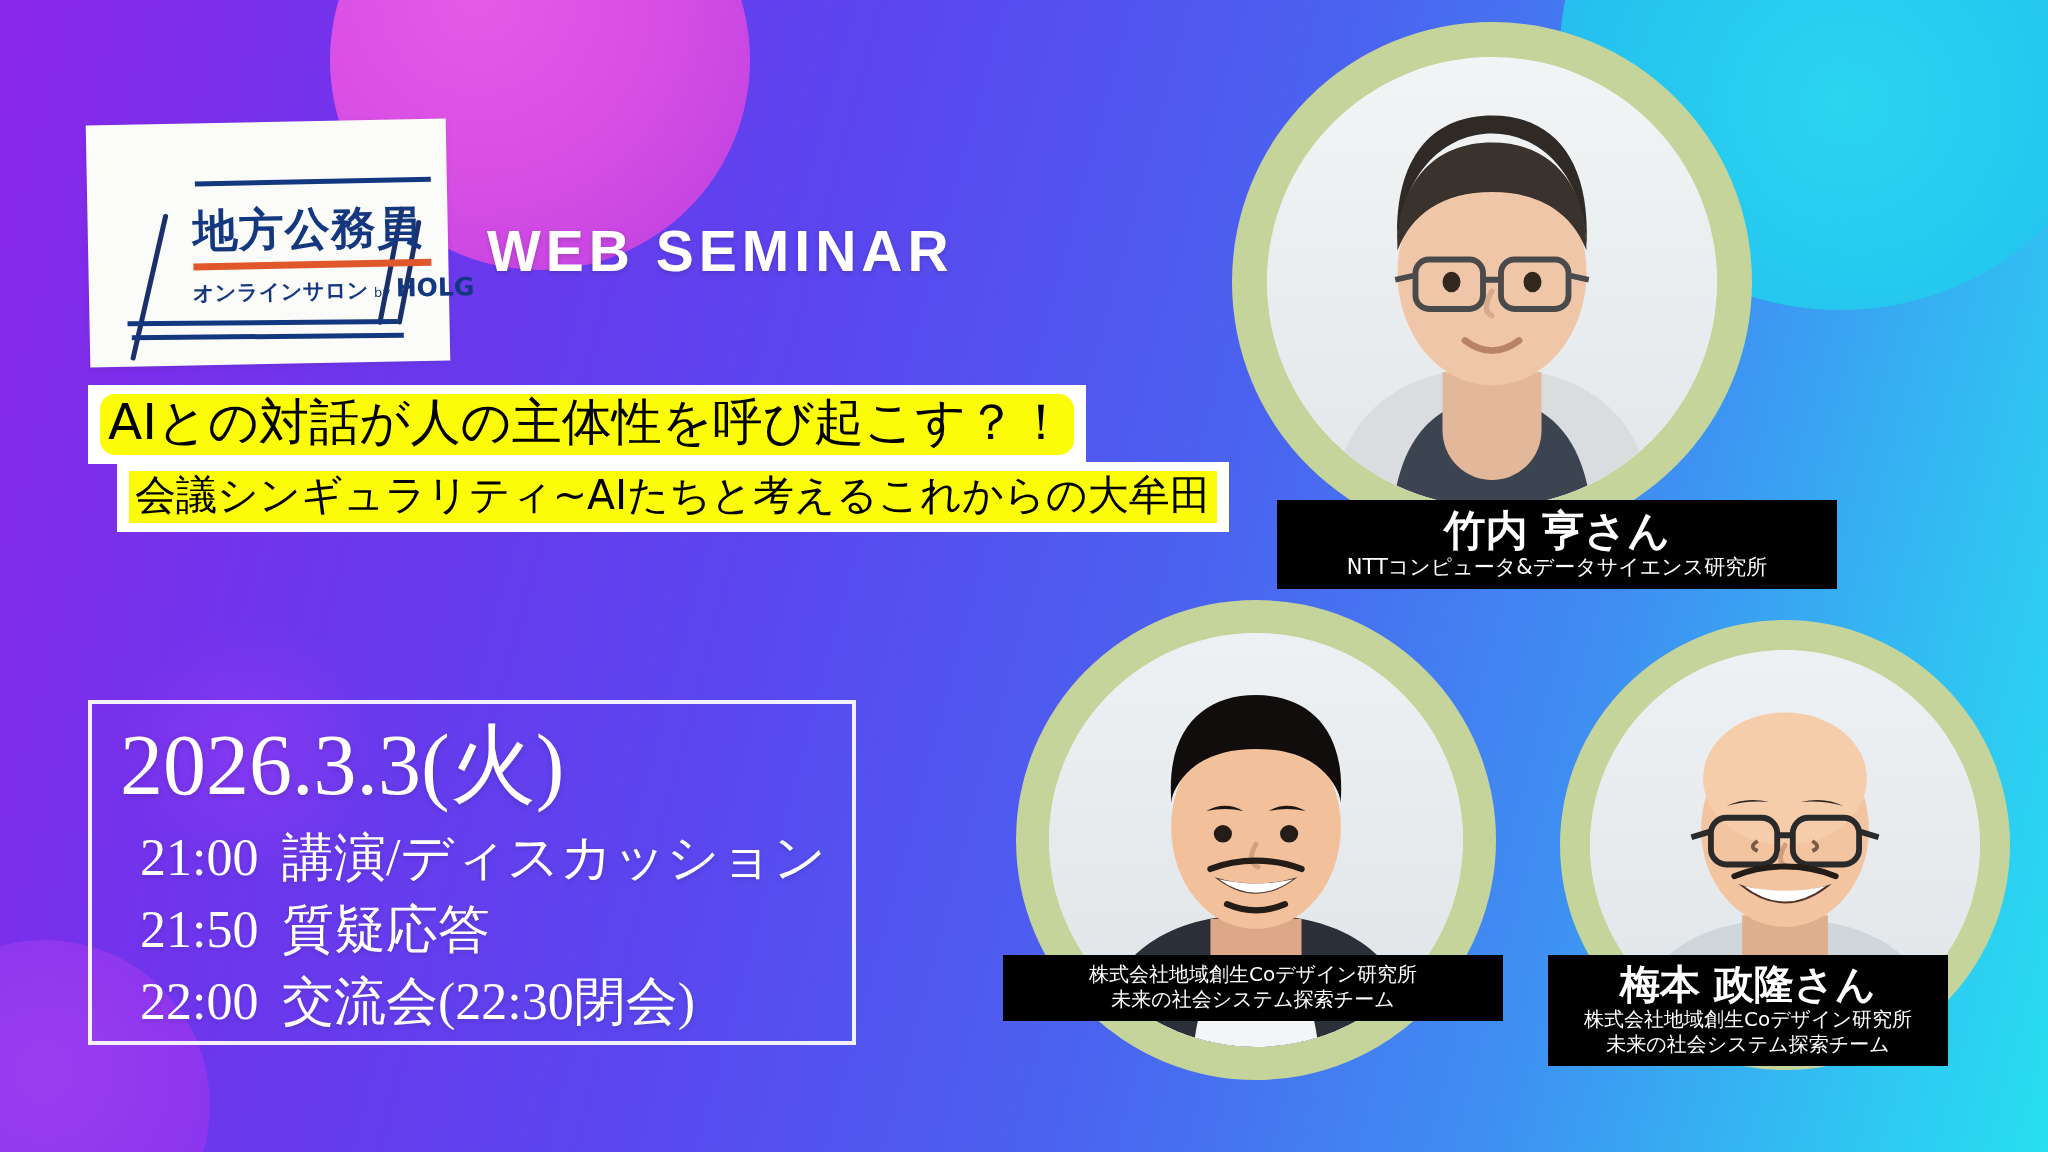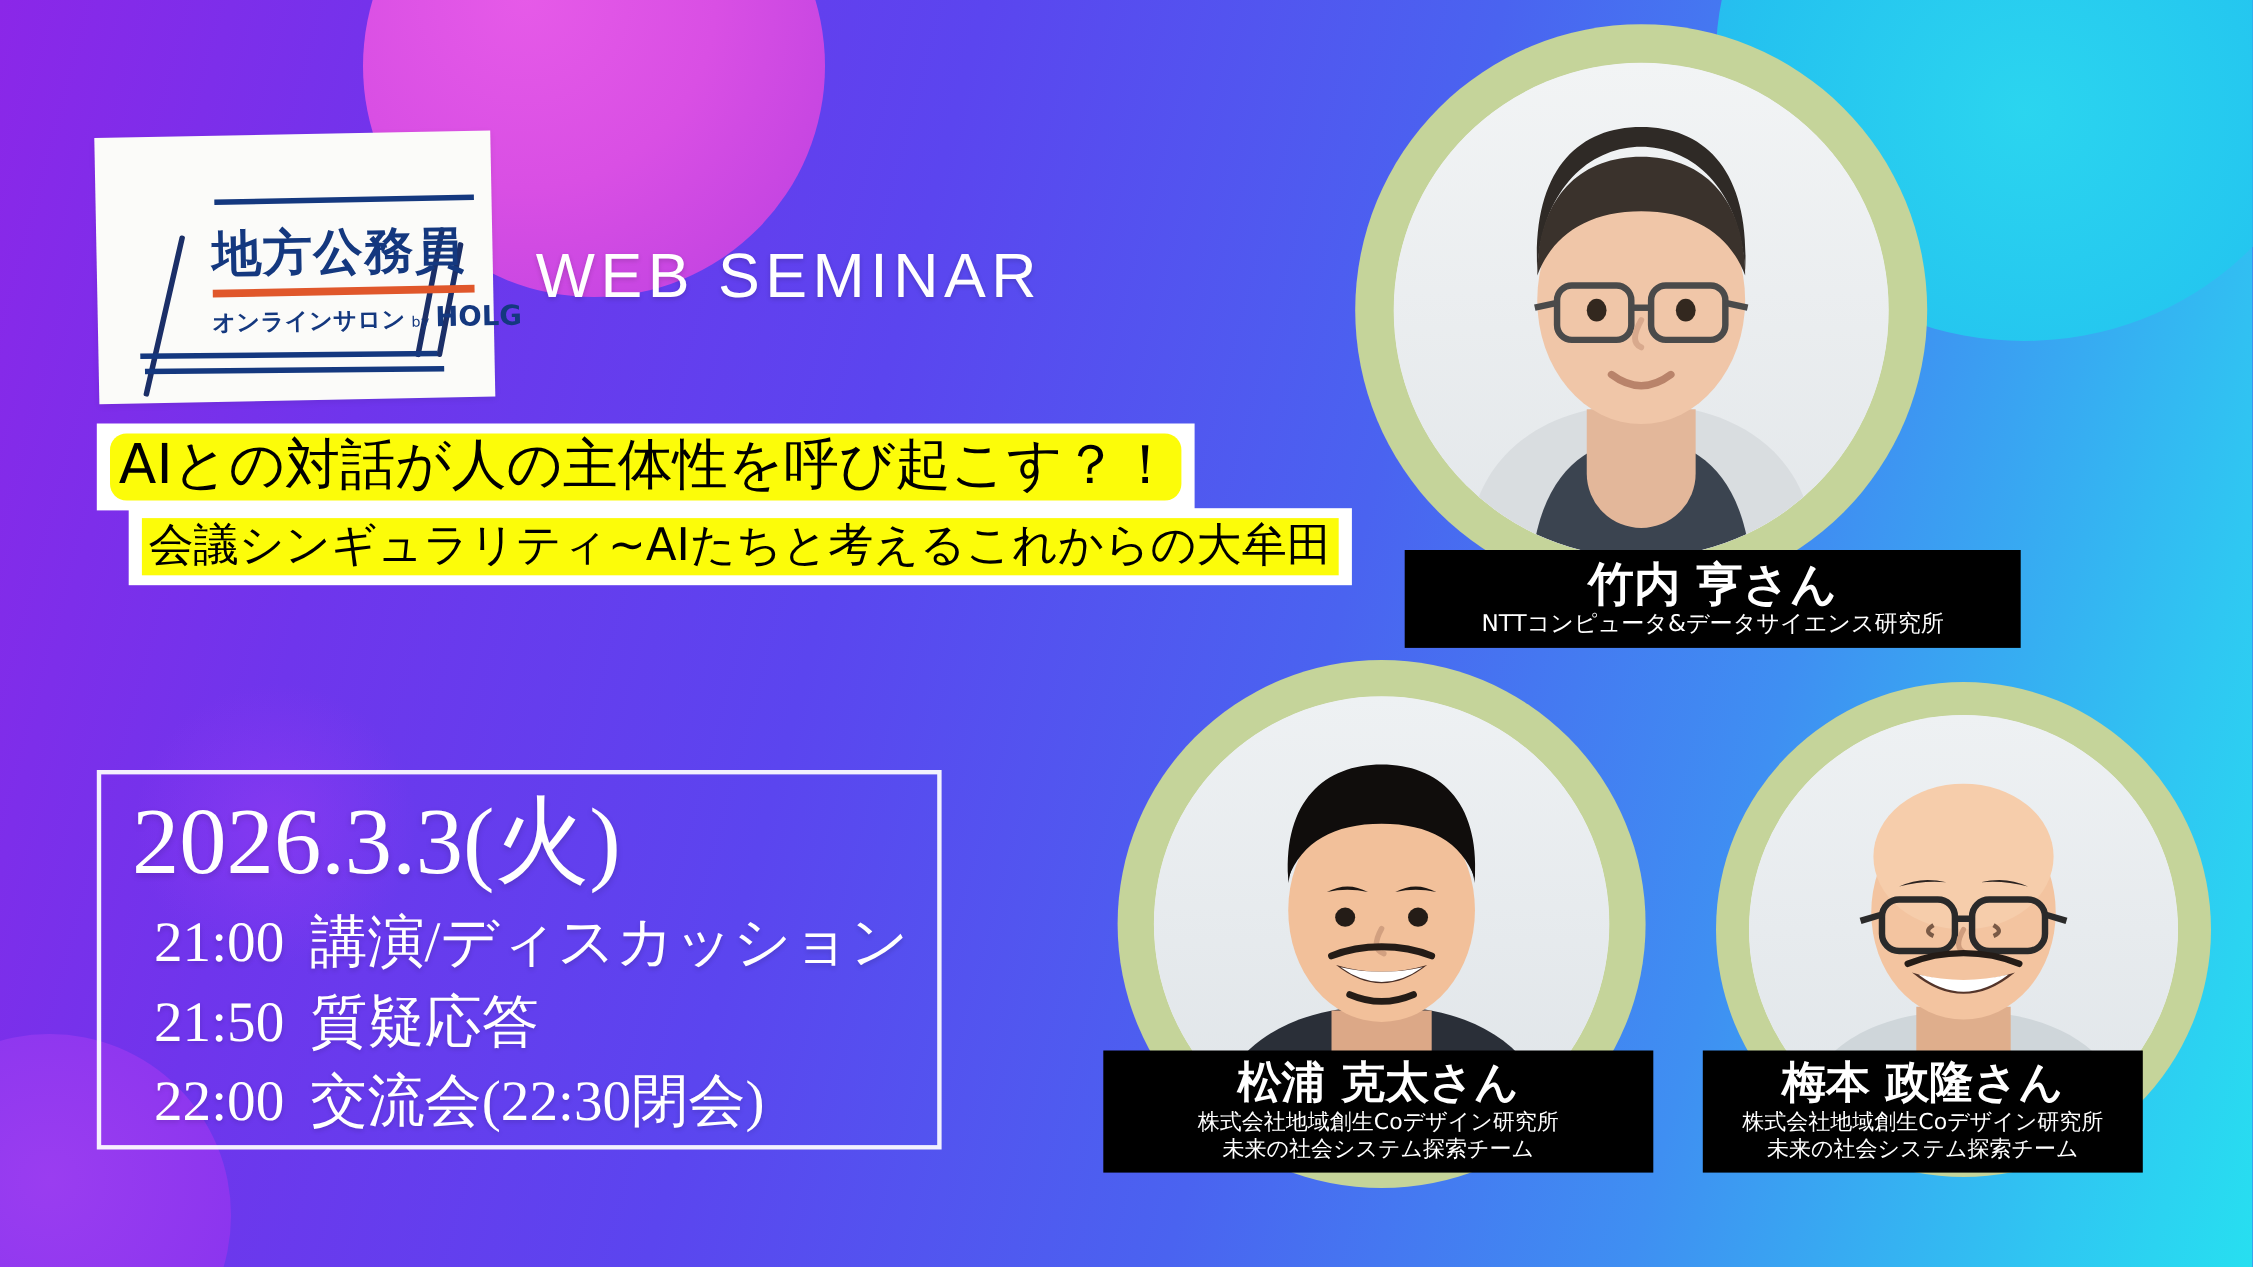--- a/index.html
+++ b/index.html
@@ -64,21 +64,21 @@
   .logo-rule-bot1{position:absolute;left:38px;top:198px;width:270px;height:5px;background:#14387f;transform:rotate(.6deg);}
   .logo-rule-bot2{position:absolute;left:42px;top:212px;width:272px;height:5px;background:#14387f;transform:rotate(.6deg);}
   .slash{position:absolute;background:#1b2f68;border-radius:2px;}
   #slash-left{left:58px;top:88px;width:5px;height:150px;transform:rotate(14deg);}
   #slash-r1{left:300px;top:86px;width:5px;height:120px;transform:rotate(12deg);}
   #slash-r2{left:318px;top:100px;width:5px;height:106px;transform:rotate(12deg);}
 
   
   #web-seminar{
     position:absolute;left:487px;top:218px;
-    color:#fff;font-weight:normal;font-size:57px;letter-spacing:5px;
+    color:#fff;font-weight:bold;font-size:57px;letter-spacing:5px;
     font-family:"Liberation Sans","DejaVu Sans",sans-serif;
     text-shadow:0 2px 5px rgba(0,0,0,.16);
     white-space:nowrap;
   }
 
   
   .title-wrap{position:absolute;background:#ffffff;padding:9px 12px;white-space:nowrap;}
   #title-line1{left:88px;top:385px;}
   #title-line2{left:88px;top:462px;margin-left:29px;}
   .title-hl{
@@ -282,21 +282,20 @@
           <ellipse cx="116" cy="97" rx="4.4" ry="4.2" fill="#241c17"></ellipse>
           <path d="M100 102q-5 9 1 11" stroke="#d2a080" stroke-width="2.4" fill="none" stroke-linecap="round"></path>
           <path d="M80 118q20 16 40 0 -20 6-40 0z" fill="#4a2f26"></path>
           <path d="M82 119q18 13 36 0 -18 4-36 0z" fill="#fff"></path>
           <path d="M78 114q10-4 22-4t22 4" stroke="#241c17" stroke-width="3" fill="none" stroke-linecap="round"></path>
           <path d="M86 131q14 6 28 0" stroke="#241c17" stroke-width="3" fill="none" stroke-linecap="round"></path>
         </g>
       </svg>
     </div>
     <div class="nameplate">
-      <span class="nm">松浦 克太さん</span>
       <span class="org">株式会社地域創生Coデザイン研究所</span>
       <span class="role">未来の社会システム探索チーム</span>
     </div>
   </div>
 
   <div class="speaker" id="speaker-3">
     <div class="circle-bg"></div>
     <div class="portrait">
       <svg viewBox="0 0 200 200" preserveAspectRatio="xMidYMid slice" aria-hidden="true">
         <defs>

